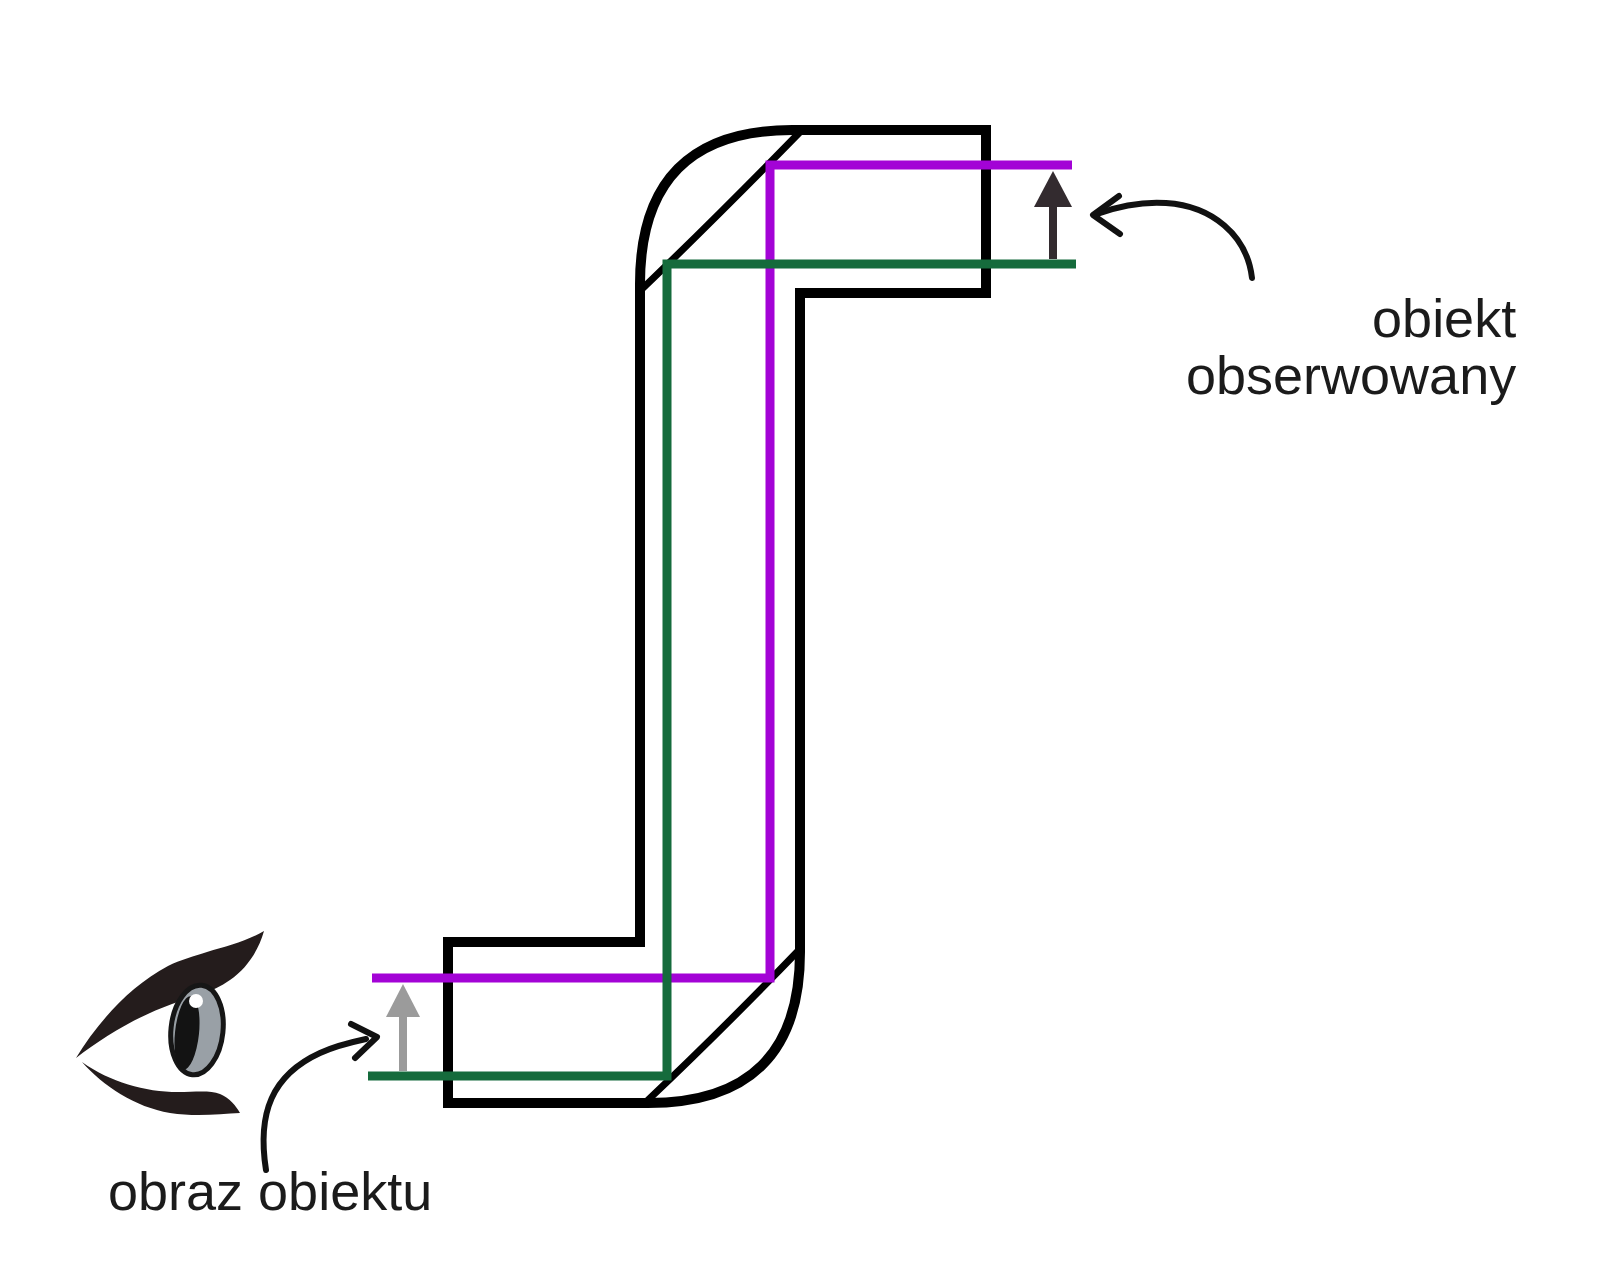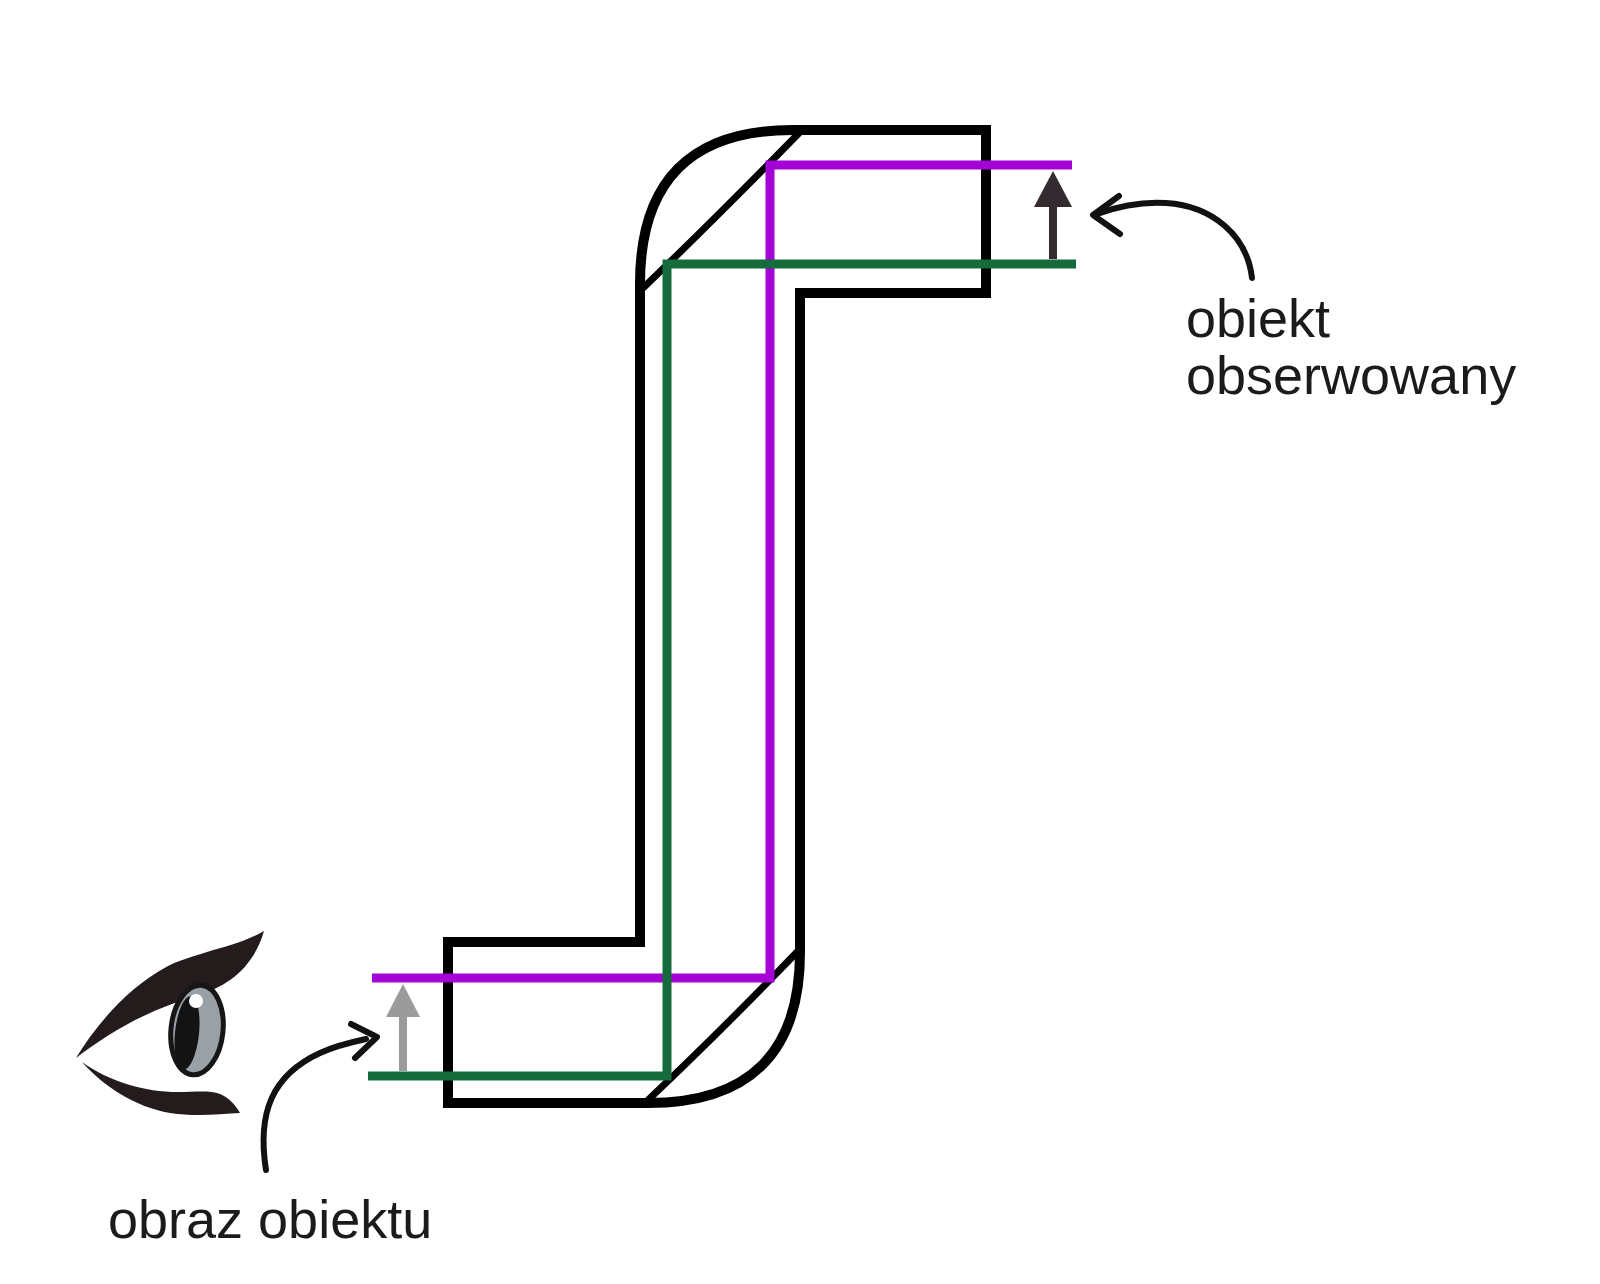--- a/index.html
+++ b/index.html
@@ -20,29 +20,29 @@
     left: 0;
     top: 0;
   }
   .label {
     position: absolute;
     color: #1b1b1b;
     font-size: 54px;
     line-height: 57px;
     white-space: pre-line;
     letter-spacing: 0px;
+    text-align: right;
   }
   #observed-label {
     left: 1186px;
     top: 290px;
   }
   #image-label {
     left: 108px;
     top: 1163px;
-    margin-top: 28px;
   }
 </style>
 </head>
 <body>
 
 <div id="stage">
 
   <svg id="diagram-svg" width="1600" height="1284" viewBox="0 0 1600 1284">
 
     <path d="M 986 130 H 792 Q 640 130 640 284 V 942 H 448 V 1103 H 648 Q 800 1103 800 952 V 293 H 986 Z" fill="#ffffff" stroke="#000000" stroke-width="10" stroke-linejoin="miter"></path>

